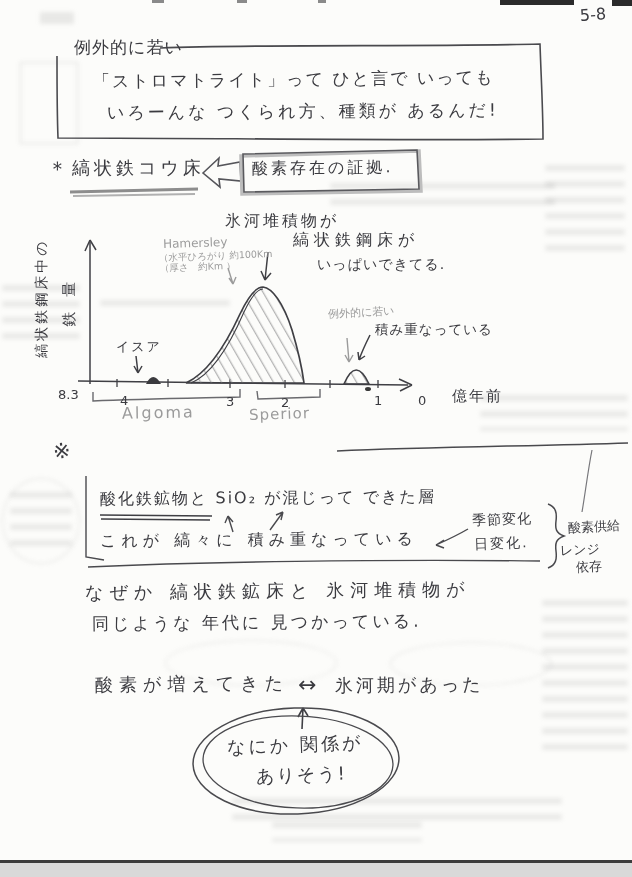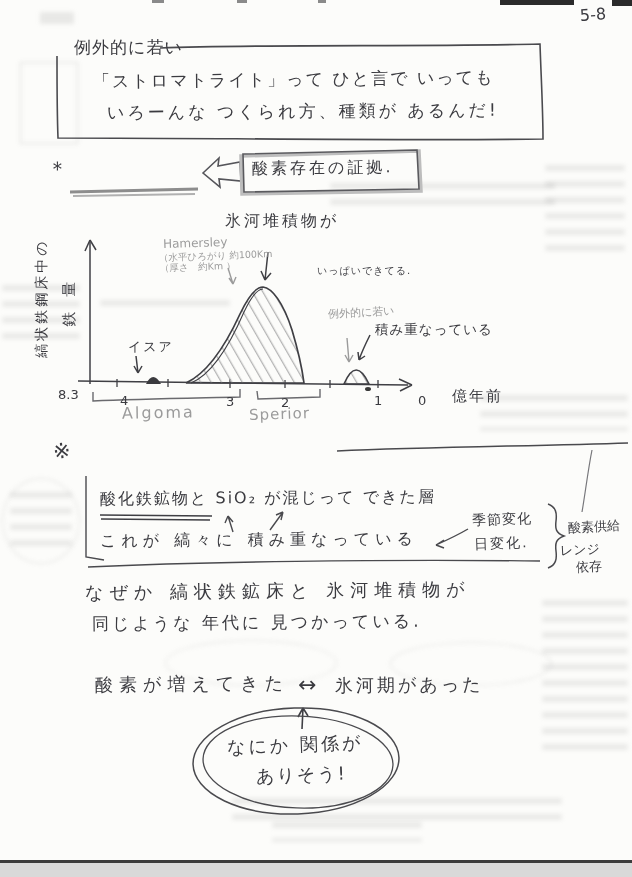--- a/index.html
+++ b/index.html
@@ -117,33 +117,35 @@
     <ellipse cx="298" cy="762" rx="95" ry="46" fill="none" stroke="#4a4a4e" stroke-width="1.3" transform="rotate(2 298 762)"></ellipse>
   </svg>
 
   <div class="t ink" style="left:580px; top:6px; font-size:16px; transform:rotate(-4deg);">5-8</div>
 
   <div class="t ink" style="left:74px; top:38px; font-size:17px; letter-spacing:1px;">例外的に若い</div>
   <div class="t ink" style="left:93px; top:70px; font-size:17px; letter-spacing:2px; transform:rotate(-0.6deg);">「ストロマトライト」って ひと言で いっても</div>
   <div class="t ink" style="left:107px; top:102px; font-size:17px; letter-spacing:3px; transform:rotate(-0.4deg);">いろーんな つくられ方、種類が あるんだ!</div>
 
   <div class="t ink" style="left:47px; top:157px; font-size:21px;">＊</div>
+  <div class="t ink" style="left:72px; top:158px; font-size:18px; letter-spacing:4px;">縞状鉄コウ床</div>
   <div class="t ink" style="left:252px; top:159px; font-size:16px; letter-spacing:3px; transform:rotate(-0.6deg);">酸素存在の証拠.</div>
 
   <div class="t ink vlabel" style="left:-34px; top:290px; width:150px; font-size:14px; letter-spacing:3px;">縞状鉄鋼床中の</div>
   <div class="t ink vlabel" style="left:38px; top:293px; width:64px; font-size:15px; letter-spacing:5px;">鉄 量</div>
 
   <div class="t ink" style="left:225px; top:212px; font-size:16px; letter-spacing:3px;">氷河堆積物が</div>
-  <div class="t ink" style="left:317px; top:265px; font-size:10px; letter-spacing:1px;text-align:right;">いっぱいできてる.</div>
+  <div class="t ink" style="left:293px; top:231px; font-size:16px; letter-spacing:5px;">縞状鉄鋼床が</div>
+  <div class="t ink" style="left:317px; top:256px; font-size:14px; letter-spacing:1px;text-align:right;">いっぱいできてる.</div>
 
   <div class="t pencil" style="left:163px; top:237px; font-size:12px; transform:rotate(-2deg);">Hamersley</div>
   <div class="t pencil" style="left:159px; top:251px; font-size:9.5px; transform:rotate(-2deg);">（水平ひろがり 約100Km</div>
   <div class="t pencil" style="left:160px; top:262px; font-size:9.5px; transform:rotate(-2deg);">（厚さ　約Km ）</div>
 
-  <div class="t ink" style="left:128px; top:340px; font-size:13px; letter-spacing:2px;">イスア</div>
+  <div class="t ink" style="left:116px; top:340px; font-size:13px; letter-spacing:2px;">イスア</div>
 
   <div class="t pencil" style="left:328px; top:307px; font-size:11px; transform:rotate(-3deg);">例外的に若い</div>
   <div class="t ink" style="left:375px; top:322px; font-size:13.5px; letter-spacing:1px;">積み重なっている</div>
 
   <div class="t ink" style="left:58px; top:388px; font-size:13px;">8.3</div>
   <div class="t ink" style="left:120px; top:394px; font-size:13px;">4</div>
   <div class="t ink" style="left:226px; top:395px; font-size:13px;">3</div>
   <div class="t ink" style="left:281px; top:396px; font-size:13px;">2</div>
   <div class="t ink" style="left:374px; top:394px; font-size:13px;">1</div>
   <div class="t ink" style="left:418px; top:394px; font-size:13px;">0</div>

